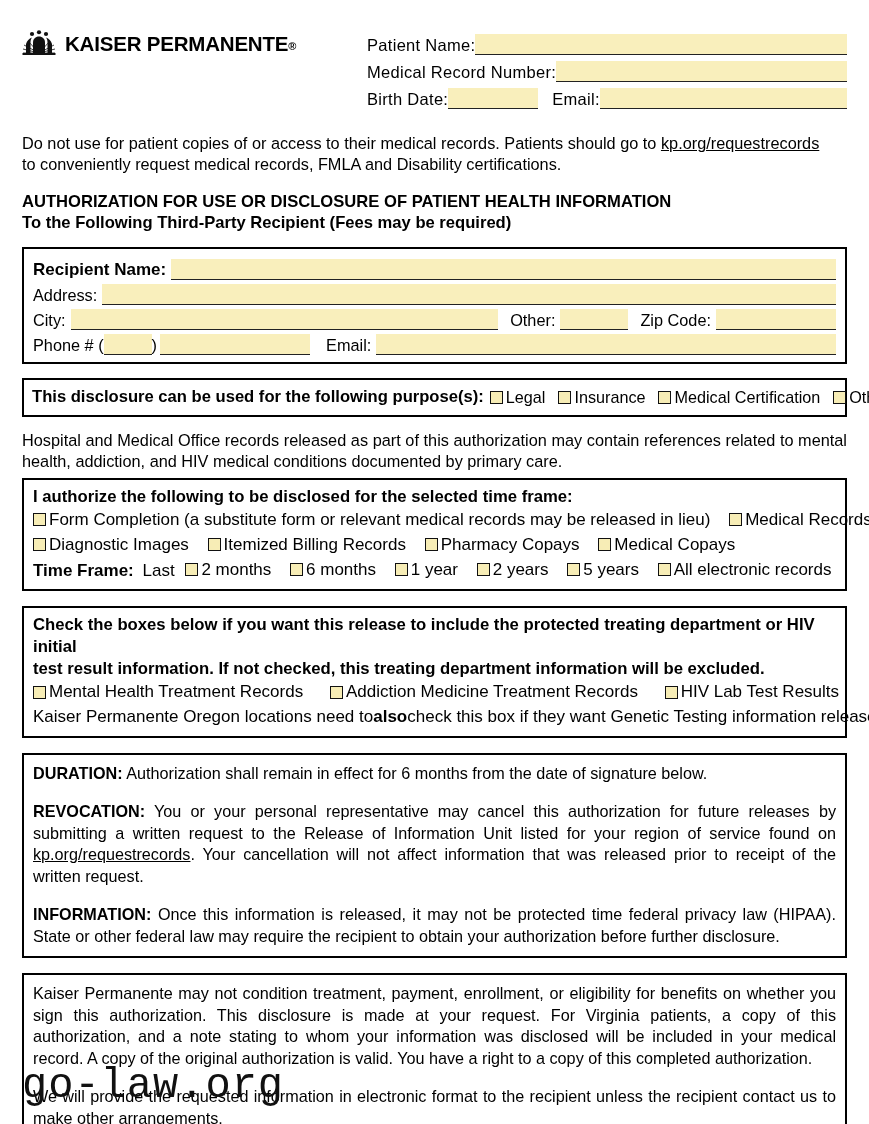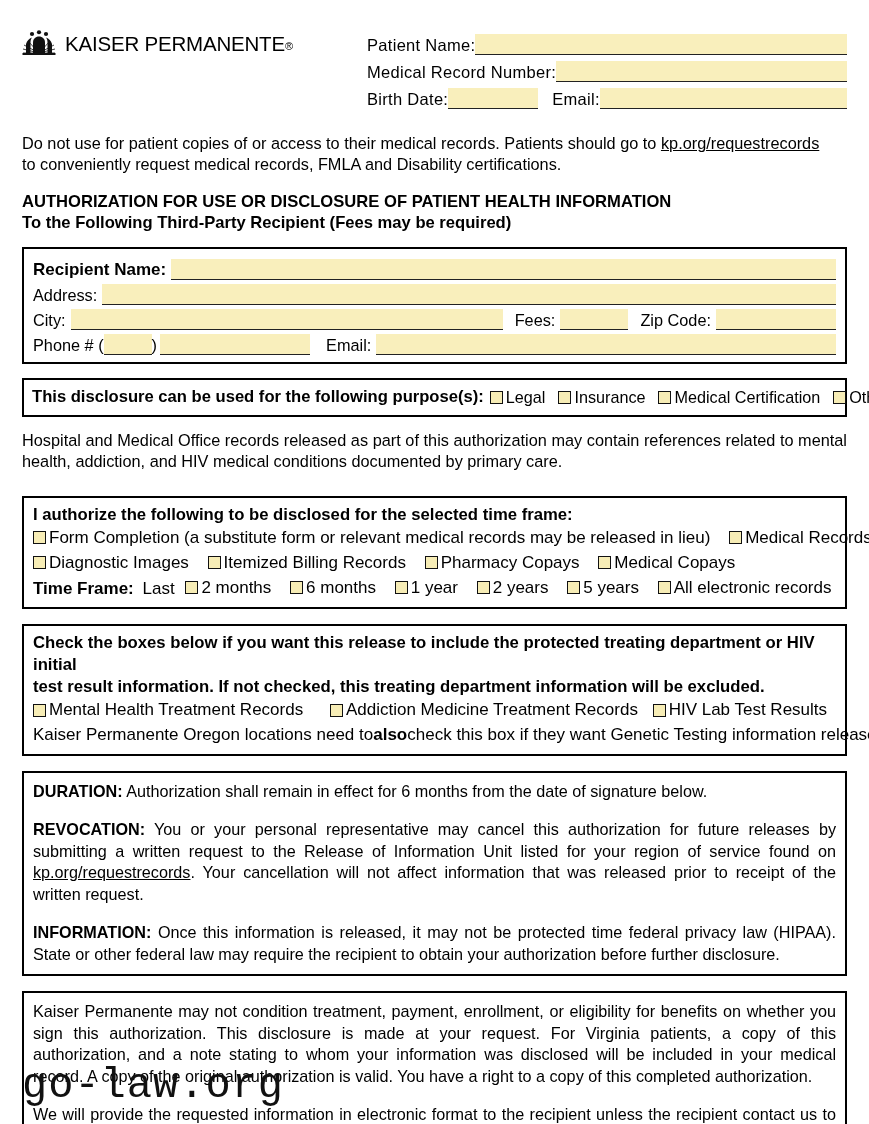--- a/index.html
+++ b/index.html
@@ -13,21 +13,21 @@
     position: relative;
     overflow: hidden;
   }
   .page { position: relative; width: 869px; height: 1124px; padding: 0 22px; }
 
   
   .header { display: flex; align-items: flex-start; padding-top: 26px; }
   .brand { width: 345px; display: flex; align-items: center; gap: 9px; padding-top: 4px; }
   .logo-mark { width: 34px; height: 28px; flex: none; }
   .brand-name {
-    font-weight: normal; font-size: 20.5px; letter-spacing: -0.2px;
+    font-weight: bold; font-size: 20.5px; letter-spacing: -0.2px;
     white-space: nowrap;
     text-align: right;
   }
   .brand-name .reg { font-size: 11px; vertical-align: 1px; }
 
   .hdr-fields { flex: 1; padding-top: 2px; }
   .hdr-row { display: flex; align-items: flex-end; height: 27px; text-align: center; }
   .hdr-label { font-size: 16.5px; white-space: nowrap; letter-spacing: 0.3px; }
   .fill {
     background: #F9EFBC;
@@ -167,21 +167,21 @@
       <span class="lbl b">Recipient Name:</span>
       <span class="fill grow" style="margin-left:5px"></span>
     </div>
     <div class="line-row">
       <span class="lbl">Address:</span>
       <span class="fill grow" style="margin-left:5px"></span>
     </div>
     <div class="line-row">
       <span class="lbl">City:</span>
       <span class="fill grow" style="margin-left:5px"></span>
-      <span class="lbl" style="margin-left:12px">Fees:</span>
+      <span class="lbl" style="margin-left:12px">Other:</span>
       <span class="fill" style="width:68px;margin-left:5px"></span>
       <span class="lbl" style="margin-left:12px">Zip Code:</span>
       <span class="fill" style="width:120px;margin-left:5px"></span>
     </div>
     <div class="line-row">
       <span class="lbl">Phone # (</span>
       <span class="fill" style="width:48px"></span>
       <span class="lbl">)</span>
       <span class="fill" style="width:150px;margin-left:3px"></span>
       <span class="lbl" style="margin-left:16px">Email:</span>
@@ -206,21 +206,21 @@
         </span>
       <span class="opt">
           <span class="cb"></span>
           <span>Other</span>
         </span>
     </div>
   </div>
 
   <div class="note-par">Hospital and Medical Office records released as part of this authorization may contain references related to mental health, addiction, and HIV medical conditions documented by primary care.</div>
 
-  <div class="box" style="margin-top:24px">
+  <div class="box" style="margin-top:6px">
     <div class="sec-head">I authorize the following to be disclosed for the selected time frame:</div>
     <div class="opt-line">
       <span class="opt">
           <span class="cb"></span>
           <span>Form Completion (a substitute form or relevant medical records may be released in lieu)</span>
         </span>
       <span class="opt">
           <span class="cb"></span>
           <span>Medical Records</span>
         </span>
@@ -274,21 +274,21 @@
   </div>
 
   <div class="box" style="margin-top:15px">
     <div class="sec-head">Check the boxes below if you want this release to include the protected treating department or HIV initial</div>
     <div class="sec-head">test result information. If not checked, this treating department information will be excluded.</div>
     <div class="opt-line">
       <span class="opt" style="margin-right:22px">
           <span class="cb"></span>
           <span>Mental Health Treatment Records</span>
         </span>
-      <span class="opt" style="margin-right:10px">
+      <span class="opt" style="margin-right:22px">
           <span class="cb"></span>
           <span>Addiction Medicine Treatment Records</span>
         </span>
       <span class="opt">
           <span class="cb"></span>
           <span>HIV Lab Test Results</span>
         </span>
     </div>
     <div class="opt-line" style="display:flex;align-items:center">
       <span>Kaiser Permanente Oregon locations need to </span>

